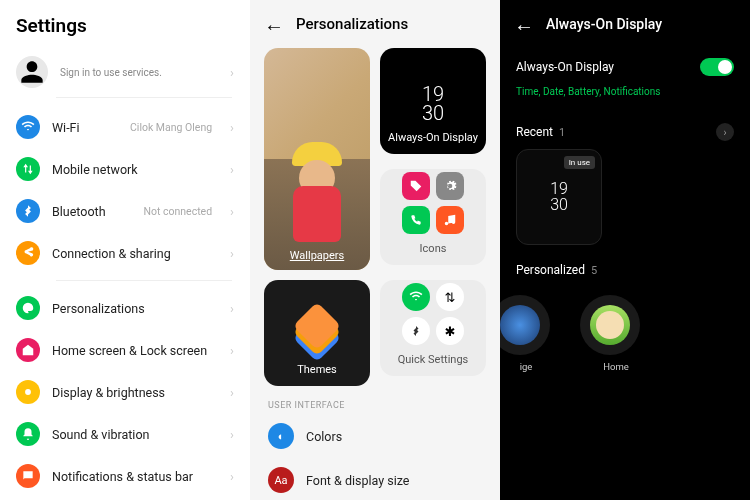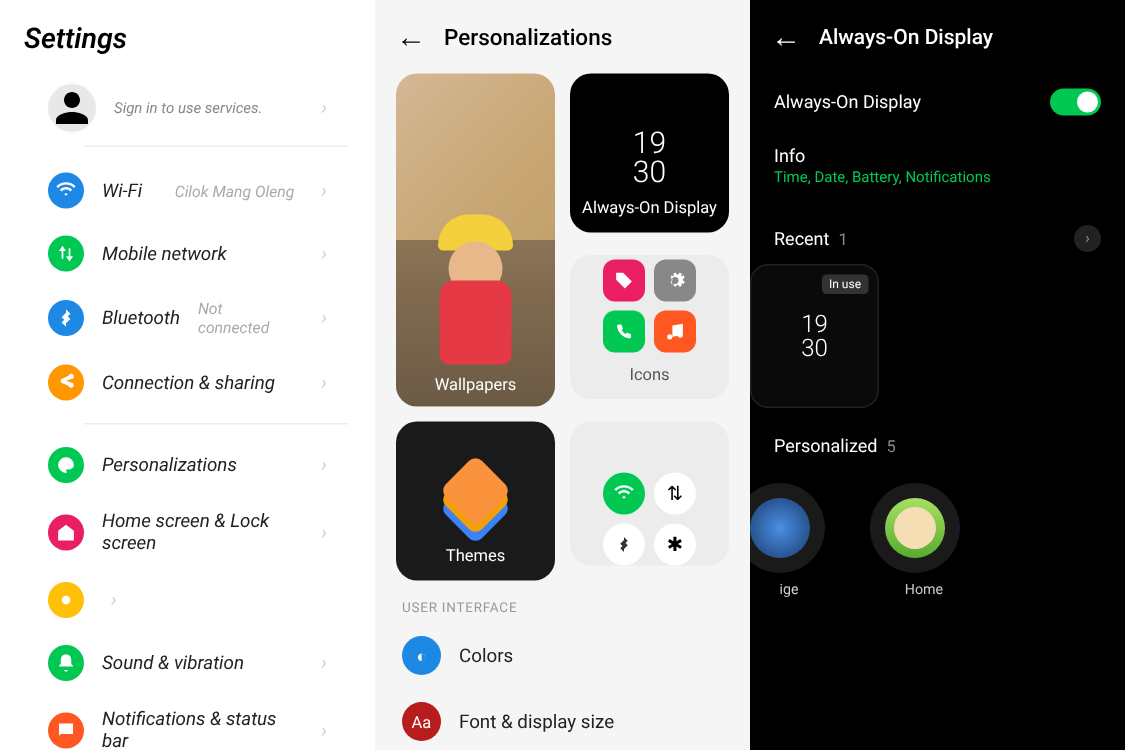--- a/index.html
+++ b/index.html
@@ -1,28 +1,28 @@
 <!DOCTYPE html>
 <html><head>
 <meta charset="utf-8">
 <style>
   * { box-sizing: border-box; margin: 0; padding: 0; font-family: -apple-system, BlinkMacSystemFont, "Segoe UI", Roboto, sans-serif; }
   body { width: 750px; height: 500px; display: flex; background: #fff; overflow: hidden; }
   .panel { width: 250px; height: 500px; overflow: hidden; position: relative; }
-  .panel-a { background: #fff; font-style: italic; }
+  .panel-a { background: #fff; }
   .panel-b { background: #f5f5f5; }
   .panel-c { background: #000; color: #fff; }
 
   
   .a-title { font-size: 19px; font-weight: 600; padding: 14px 16px 10px; }
   .a-account { display: flex; align-items: center; padding: 0 16px 14px; gap: 10px; }
   .avatar { width: 32px; height: 32px; border-radius: 50%; background: #e8e8e8; display:flex; align-items:center; justify-content:center; color:#aaa; font-size:18px;}
   .a-sub { font-size: 10px; color: #888; }
   .a-hr { height: 1px; background: #eee; margin: 0 18px 8px 56px; }
-  .row { display: flex; align-items: center; padding: 9px 32px; gap: 12px; position:relative;}
+  .row { display: flex; align-items: center; padding: 9px 16px; gap: 12px; position:relative;}
   .icn { width: 24px; height: 24px; border-radius: 50%; display:flex; align-items:center; justify-content:center; flex-shrink:0;}
   .icn svg { width: 14px; height: 14px; fill: #fff; }
   .row-label { font-size: 12.5px; color: #222; flex: 1; }
   .row-val { font-size: 10.5px; color: #aaa; }
   .chev { color: #ccc; font-size: 13px; margin-left:6px;}
 
   
   .b-head { display: flex; align-items: center; padding: 12px 14px; gap: 12px; }
   .b-back { font-size: 20px; }
   .b-title { font-size: 15px; font-weight: 500; }
@@ -47,35 +47,35 @@
   .b-sect { font-size: 9px; color:#999; padding: 14px 18px 4px; letter-spacing:0.5px;}
   .b-row { display:flex; align-items:center; gap:12px; padding:9px 18px;}
   .b-icn { width:26px; height:26px; border-radius:50%; display:flex; align-items:center; justify-content:center;}
   .b-row-label { font-size:12.5px; color:#222;}
   .wall-content { position:absolute; inset:0; }
   .wall-floor { position:absolute; bottom:0; left:0; right:0; height:50%; background:linear-gradient(#8b7355,#6b5a45);}
   .wall-kid { position:absolute; bottom:28px; left:50%; transform:translateX(-50%); width:62px; height:100px;}
   .wall-body{width:48px;height:56px;background:#e63946;border-radius:10px 10px 6px 6px;position:absolute;bottom:0;left:7px;}
   .wall-face{width:36px;height:36px;background:#e8b88a;border-radius:50%;position:absolute;top:18px;left:13px;}
   .wall-hat{width:50px;height:24px;background:#f4d03f;border-radius:24px 24px 4px 4px;position:absolute;top:0;left:6px;}
-  .wall-label{position:absolute;bottom:8px;left:0;right:0;text-align:center;font-size:11px;color:#fff;}
+  .wall-label{position:absolute;bottom:8px;left:0;right:0;text-align:center;font-size:11px;color:#fff;text-decoration:underline;}
 
   
   .c-head { display:flex; align-items:center; gap:12px; padding:12px 14px;}
   .c-back { font-size:20px; color:#fff;}
   .c-title { font-size:14px; font-weight:500;}
   .c-row { display:flex; align-items:center; padding:10px 16px;}
   .c-label { font-size:12px; flex:1;}
   .toggle { width:34px; height:18px; background:#00c853; border-radius:10px; position:relative;}
   .toggle::after{content:"";position:absolute;width:14px;height:14px;background:#fff;border-radius:50%;right:2px;top:2px;}
   .c-sub { font-size:10px; color:#00c853; padding:0 16px 8px;}
   .c-sect { display:flex; align-items:center; padding:18px 16px 8px; font-size:12px;}
   .c-count { color:#888; margin-left:6px; font-size:11px;}
   .c-chev-round { width:18px; height:18px; background:#222; border-radius:50%; display:flex; align-items:center; justify-content:center; font-size:10px; color:#999; margin-left:auto;}
-  .aod-prev { width:86px; height:96px; background:#0a0a0a; border:1px solid #222; border-radius:12px; position:relative; display:flex; flex-direction:column; align-items:center; justify-content:center;}
+  .aod-prev { width:86px; height:96px; background:#0a0a0a; border:1px solid #222; border-radius:12px; margin-left:16px; position:relative; display:flex; flex-direction:column; align-items:center; justify-content:center;}
   .aod-prev .badge{position:absolute; top:6px; right:6px; background:#333; font-size:8px; padding:2px 5px; border-radius:3px;}
   .aod-prev .t{font-size:16px; font-weight:300; line-height:1;}
   .c-personal { display:flex; gap:10px; padding:10px 0 0 0; margin-left:-20px;}
   .ava-wrap { display:flex; flex-direction:column; align-items:center; gap:6px; width:80px;}
   .ava { width:60px; height:60px; border-radius:50%; background:#1a1a1a; display:flex; align-items:center; justify-content:center;}
   .ava-label { font-size:9.5px; color:#ccc; text-align:center;margin-left:12px;}
   .ava-face{width:40px;height:40px;border-radius:50%;position:relative;}
   .ava-port{background:#2a2a2a;}
   .ava-port::before{content:"";position:absolute;width:22px;height:22px;border:1.5px solid #888;border-radius:50%;top:4px;left:8px;}
   .ava-port::after{content:"";position:absolute;width:30px;height:14px;border:1.5px solid #888;border-top:none;border-radius:0 0 14px 14px;bottom:-2px;left:4px;}
@@ -160,20 +160,21 @@
         </div>
         <div class="row-label">Home screen &amp; Lock screen</div>
         <span class="chev">›</span>
       </div>
       <div class="row">
         <div class="icn" style="background: rgb(255, 193, 7);">
           <svg viewBox="0 0 24 24">
             <path d="M12 7a5 5 0 100 10 5 5 0 000-10zm0-5v3m0 14v3M2 12h3m14 0h3M5 5l2 2m10 10l2 2M5 19l2-2m10-10l2-2"></path>
           </svg>
         </div>
+        <div class="row-label">Display &amp; brightness</div>
         <span class="chev">›</span>
       </div>
       <div class="row">
         <div class="icn" style="background: rgb(0, 200, 83);">
           <svg viewBox="0 0 24 24">
             <path d="M12 2a6 6 0 00-6 6v5l-2 2v1h16v-1l-2-2V8a6 6 0 00-6-6zm0 20a2 2 0 002-2h-4a2 2 0 002 2z"></path>
           </svg>
         </div>
         <div class="row-label">Sound &amp; vibration</div>
         <span class="chev">›</span>
@@ -255,20 +256,21 @@
             </svg>
           </div>
         <div class="qsdot">⇅</div>
         <div class="qsdot">
             <svg width="12" height="12" viewBox="0 0 24 24" fill="#333">
               <path d="M12 2l5 5-3 3 3 3-5 5V2zm0 20l-5-5 3-3-3-3 5-5v16z"></path>
             </svg>
           </div>
         <div class="qsdot">✱</div>
       </div>
+      <div class="card-label">Quick Settings</div>
     </div>
   </div>
   <div class="b-sect">USER INTERFACE</div>
   <div id="listB">
       <div class="b-row">
         <div class="b-icn" style="background: rgb(30, 136, 229); color: rgb(255, 255, 255); font-size: 11px;">◐</div>
         <div class="b-row-label">Colors</div>
       </div>
       <div class="b-row">
         <div class="b-icn" style="background: #b91c1c; color: rgb(255, 255, 255); font-size: 11px;">Aa</div>
@@ -279,23 +281,20 @@
 
 <div class="panel panel-c">
   <div class="c-head">
     <span class="c-back">←</span>
     <span class="c-title">Always-On Display</span>
   </div>
   <div class="c-row">
     <span class="c-label">Always-On Display</span>
     <div class="toggle"></div>
   </div>
-  <div class="c-row" style="padding-bottom:2px">
-    <span class="c-label">Info</span>
-  </div>
   <div class="c-sub">Time, Date, Battery, Notifications</div>
 
   <div class="c-sect">
     <span>Recent</span>
     <span class="c-count">1</span>
     <span class="c-chev-round">›</span>
   </div>
   <div class="aod-prev">
     <div class="badge">In use</div>
     <div class="t">19</div>

